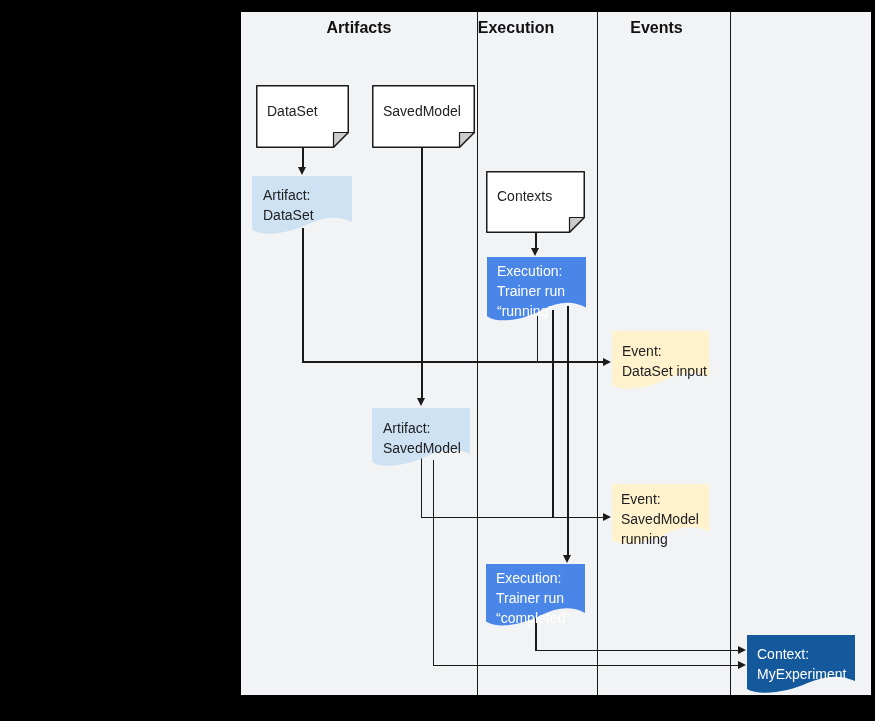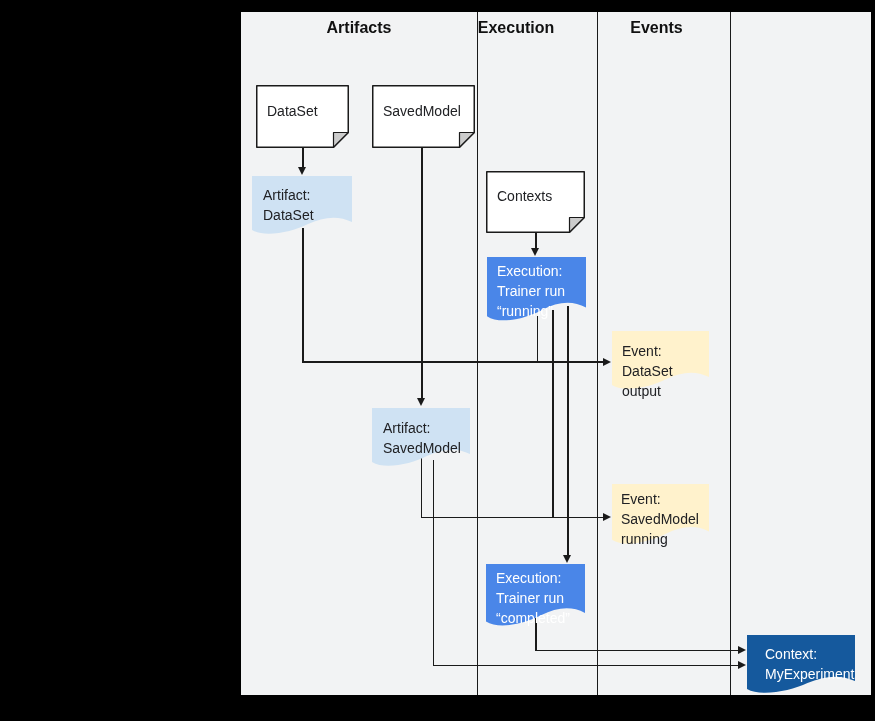--- a/index.html
+++ b/index.html
@@ -136,21 +136,21 @@
       <div>“running”</div>
     </div>
   </div>
 
   <div class="node" style="left:612px;top:331px;width:97px;height:62px">
     <svg viewBox="0 0 100 62" preserveAspectRatio="none">
       <path d="M0,0 H100 V46 C86,39 71,41 56,48 C40,56 13,62 0,54 Z" fill="#fff2cc"></path>
     </svg>
     <div class="txt" style="padding:10px 0 0 10px">
       <div>Event:</div>
-      <div>DataSet output</div>
+      <div>DataSet input</div>
     </div>
   </div>
 
   <div class="node" style="left:372px;top:408px;width:98px;height:62px">
     <svg viewBox="0 0 100 62" preserveAspectRatio="none">
       <path d="M0,0 H100 V46 C86,39 71,41 56,48 C40,56 13,62 0,54 Z" fill="#cfe2f3"></path>
     </svg>
     <div class="txt" style="padding:10px 0 0 11px">
       <div>Artifact:</div>
       <div>SavedModel</div>
@@ -176,19 +176,19 @@
       <div>Execution:</div>
       <div>Trainer run</div>
       <div>“completed”</div>
     </div>
   </div>
 
   <div class="node" style="left:747px;top:635px;width:108px;height:62px">
     <svg viewBox="0 0 100 62" preserveAspectRatio="none">
       <path d="M0,0 H100 V46 C86,39 71,41 56,48 C40,56 13,62 0,54 Z" fill="#15599d"></path>
     </svg>
-    <div class="txt light" style="padding:9px 0 0 18px">
+    <div class="txt light" style="padding:9px 0 0 10px">
       <div>Context:</div>
       <div>MyExperiment</div>
     </div>
   </div>
 
 </div>
 
 </body></html>

